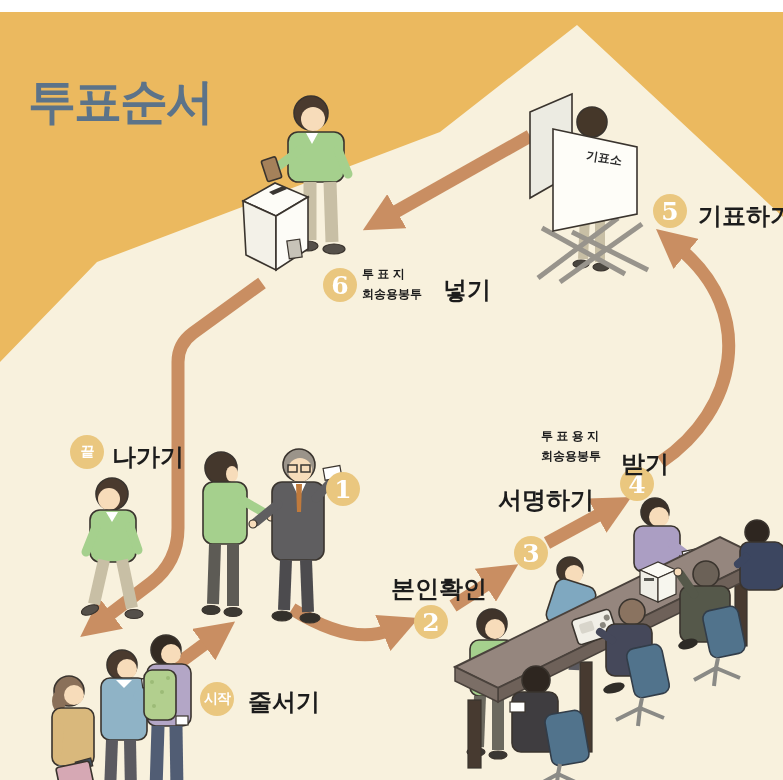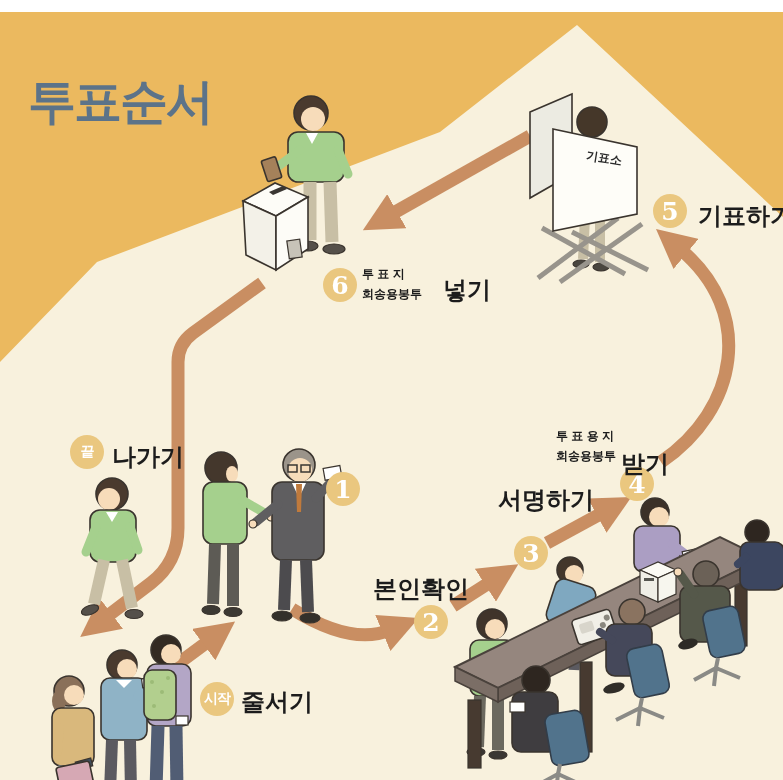--- a/index.html
+++ b/index.html
@@ -255,32 +255,32 @@
         <path d="M746,545 L738,552" stroke="#3c4660" stroke-width="8" stroke-linecap="round"></path>
       </g>
     </g>
   </svg>
 
   <div class="page-title">투표순서</div>
 
   <div class="booth-sign">기표소</div>
 
   <div class="badge kr" style="left:200px;top:670px;">시작</div>
-  <div class="lbl" style="left:241px;top:674px;">줄서기</div>
+  <div class="lbl" style="left:248px;top:674px;">줄서기</div>
 
   <div class="badge num" style="left:326px;top:460px;">1</div>
 
   <div class="badge num" style="left:414px;top:593px;">2</div>
-  <div class="lbl" style="left:373px;top:561px;text-align:right;">본인확인</div>
+  <div class="lbl" style="left:391px;top:561px;text-align:right;">본인확인</div>
 
   <div class="badge num" style="left:514px;top:524px;">3</div>
   <div class="lbl" style="left:498px;top:472px;">서명하기</div>
 
   <div class="badge num" style="left:620px;top:455px;">4</div>
-  <div class="lines" style="left:556px;top:414px;">
+  <div class="lines" style="left:541px;top:414px;">
     <div>투 표 용 지</div>
     <div>회송용봉투</div>
   </div>
   <div class="lbl" style="left:621px;top:436px;">받기</div>
 
   <div class="badge num" style="left:653px;top:182px;">5</div>
   <div class="lbl" style="left:698px;top:188px;">기표하기</div>
 
   <div class="badge num" style="left:323px;top:256px;">6</div>
   <div class="lines" style="left:362px;top:252px;">

